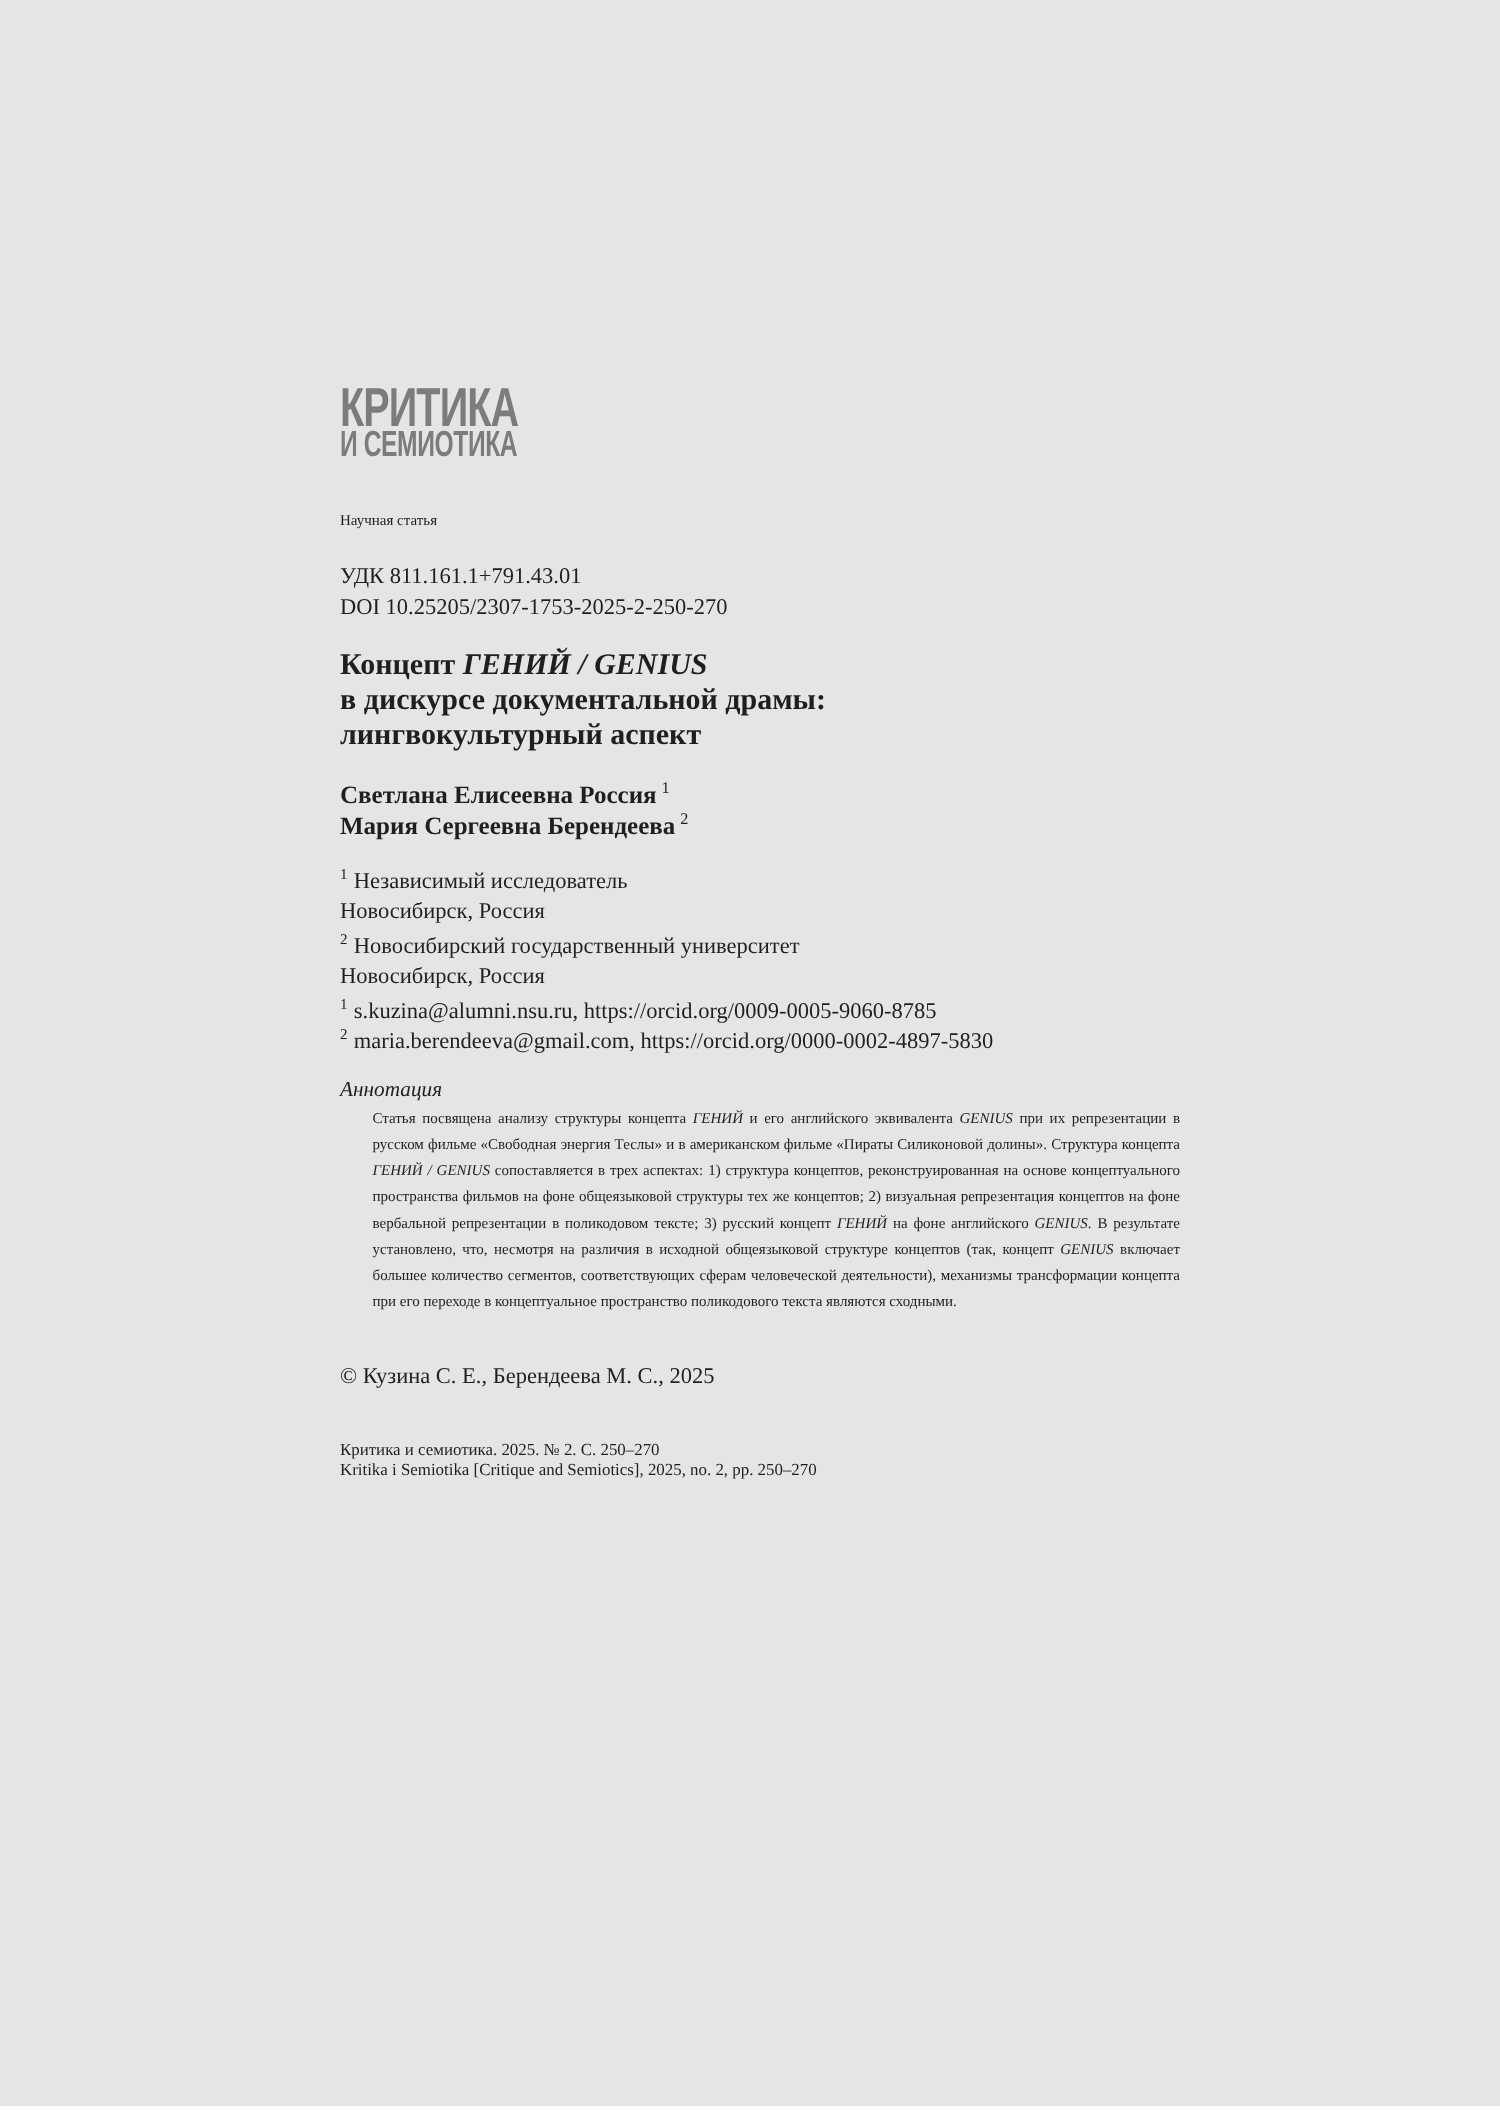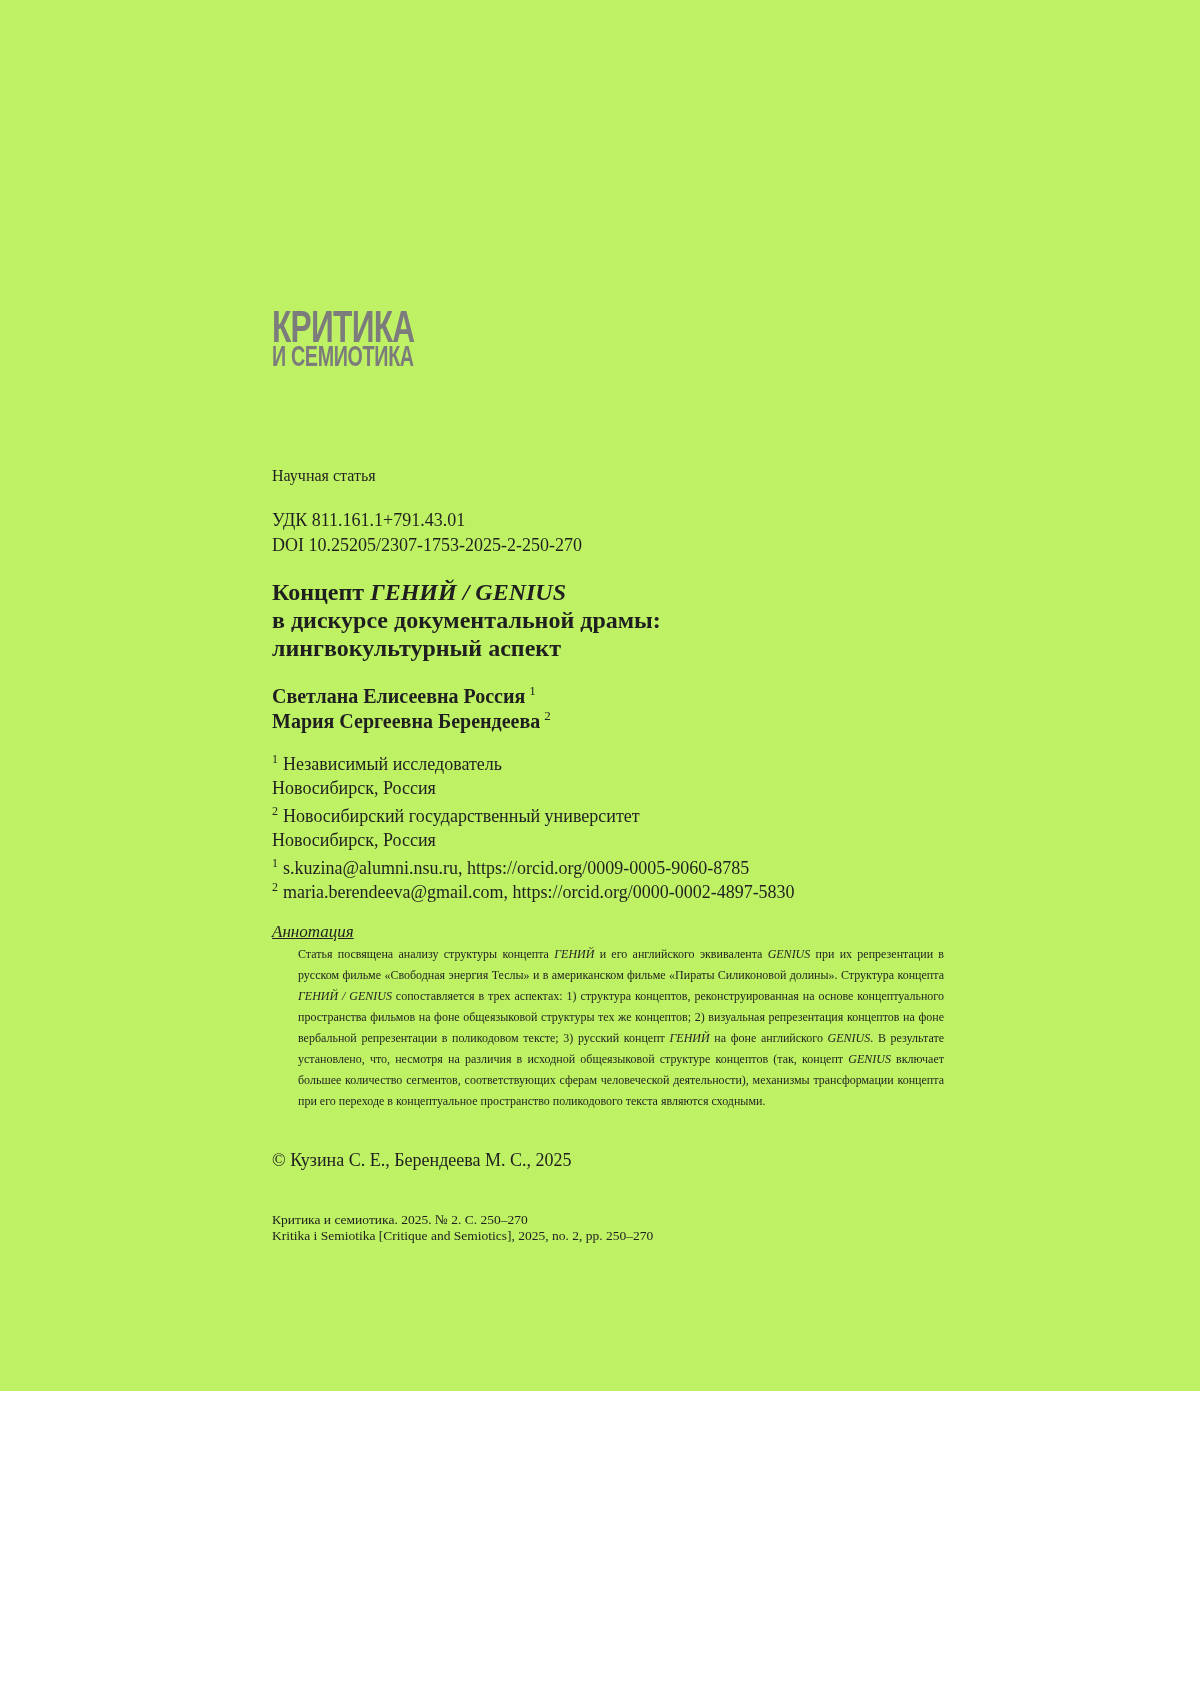--- a/index.html
+++ b/index.html
@@ -1,20 +1,20 @@
 <!DOCTYPE html>
 <html lang="ru"><head>
 <meta charset="utf-8">
 <style>
   html, body { margin: 0; padding: 0; background: #ffffff; }
   .page {
     position: relative;
     width: 1200px;
-    height: 1391px;
-    background: #bef264;
+    height: 1685px;
+    background: #e5e5e5;
     box-sizing: border-box;
     padding: 310px 253px 0 272px;
     color: #1f1f1f;
     font-family: "Liberation Serif", "DejaVu Serif", serif;
   }
 
   
   .logo { color: #7c7c7c; font-family: "Liberation Sans", "DejaVu Sans", sans-serif; }
   .logo-line1 {
     font-size: 44px; line-height: 34px; font-weight: bold;
@@ -22,21 +22,21 @@
     transform: scaleX(0.72); transform-origin: 0 50%;
     white-space: nowrap;
   }
   .logo-line2 {
     font-size: 29px; line-height: 24px; font-weight: bold;
     letter-spacing: -0.5px;
     transform: scaleX(0.68); transform-origin: 0 50%;
     white-space: nowrap;
   }
 
-  .article-type { margin-top: 96px; font-size: 16px; line-height: 24px; }
+  .article-type { margin-top: 36px; font-size: 12px; line-height: 24px; }
 
   .codes { margin-top: 20px; font-size: 18px; line-height: 25px; }
 
   .title {
     margin: 20px 0 0 0;
     font-size: 24px; line-height: 28px; font-weight: bold;
   }
   .title .it { font-style: italic; }
 
   .authors { margin-top: 22px; font-size: 20px; line-height: 25px; font-weight: bold; }
@@ -44,21 +44,21 @@
 
   sup { font-size: 12px; line-height: 0; }
 
   .affiliations { margin-top: 18px; font-size: 18px; line-height: 24px; }
   .affil-group { margin-bottom: 4px; }
   .affil-group sup { margin-right: 5px; }
 
   .contacts { margin-top: 2px; font-size: 18px; line-height: 24px; }
   .contacts sup { margin-right: 5px; }
 
-  .abstract-label { margin-top: 16px; font-size: 17px; line-height: 24px; font-style: italic; text-decoration: underline; }
+  .abstract-label { margin-top: 16px; font-size: 17px; line-height: 24px; font-style: italic; }
   .abstract-body {
     margin-left: 26px;
     width: 646px;
     font-size: 12px; line-height: 21px;
     text-align: justify;
   }
   .abstract-body i { font-style: italic; }
 
   .copyright { margin-top: 36px; font-size: 18px; line-height: 24px; }
 

